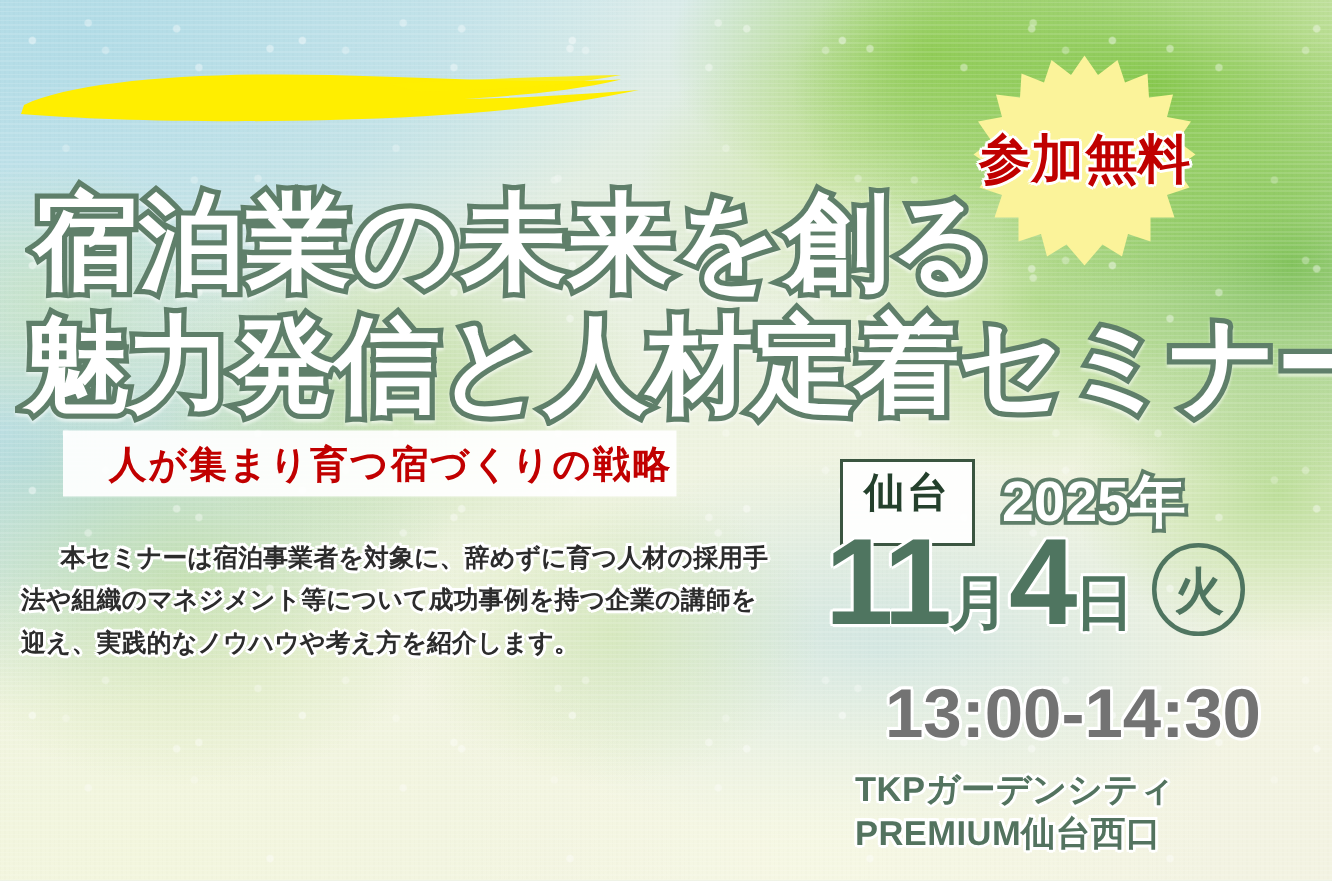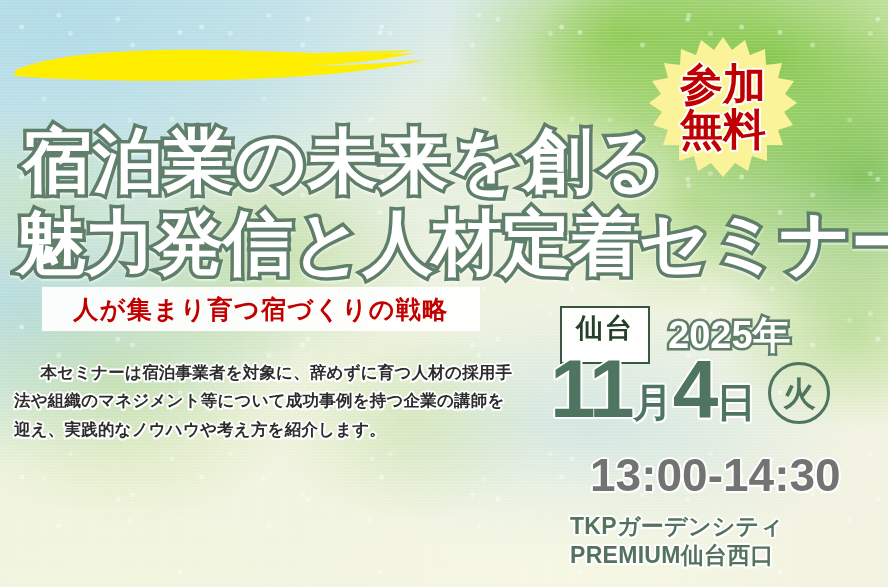--- a/index.html
+++ b/index.html
@@ -98,43 +98,43 @@
   .ribbon-text{
     position:absolute;left:26px;top:12px;
     font-size:42px;font-weight:700;color:#cc0000;
     letter-spacing:1px;line-height:1;white-space:nowrap;
   }
 
   
   .badge{position:absolute;left:648px;top:36px;width:150px;height:142px;}
   .badge svg{position:absolute;inset:0;}
   .badge-text{
-    position:absolute;inset:0;display:flex;flex-direction:column;
+    position:absolute;inset:0;display:flex;flex-direction:row;
     align-items:center;justify-content:center;gap:1px;
-    font-size:43px;font-weight:700;color:#c00000;
+    font-size:35px;font-weight:700;color:#c00000;
     line-height:1.02;letter-spacing:0px;
   }
 
   
   .title{position:absolute;left:0;top:108px;width:888px;}
   .title-line{
     font-weight:700;color:#ffffff;white-space:nowrap;line-height:1;
     -webkit-text-stroke:7px #5f7f6a;
     paint-order:stroke fill;
     filter:drop-shadow(0 2px 1px rgba(255,255,255,.55));
     margin-top:18px;
   }
   .title-l1{font-size:70px;margin-left:22px;letter-spacing:1px;}
   .title-l2{font-size:70px;margin-left:16px;margin-top:12px;letter-spacing:-1px;}
 
   
   .subbanner{
-    position:absolute;left:42px;top:287px;width:438px;height:44px;
+    position:absolute;left:42px;top:287px;width:381px;height:44px;
     background:rgba(255,255,255,.93);
-    display:flex;align-items:center;justify-content:center;
+    display:flex;align-items:center;justify-content:center;padding-left:28px;
   }
   .subbanner-text{
     font-size:25px;font-weight:700;color:#c10000;letter-spacing:1.5px;
     white-space:nowrap;
   }
 
   
   .body-copy{position:absolute;left:14px;top:358px;width:500px;}
   .para{
     font-size:16.5px;font-weight:700;color:#2c2c2c;

